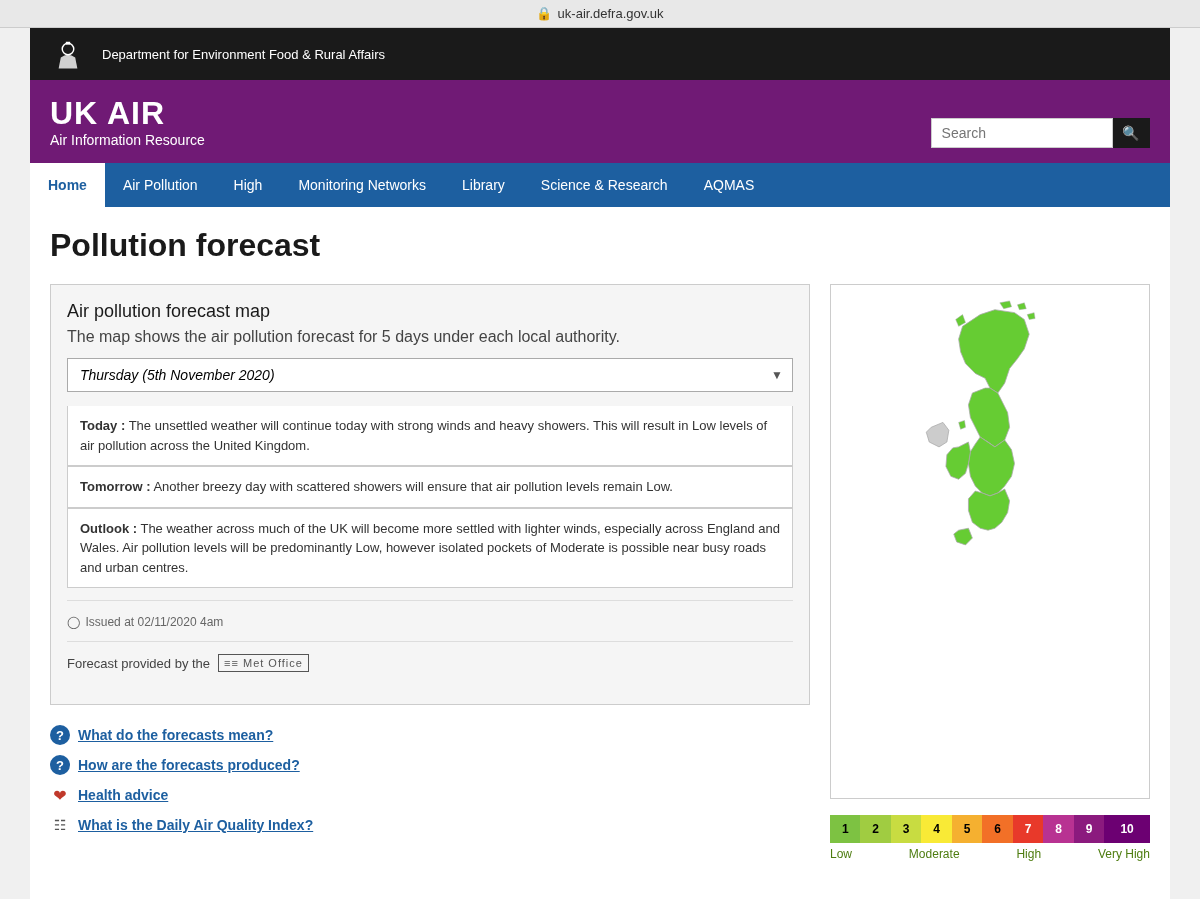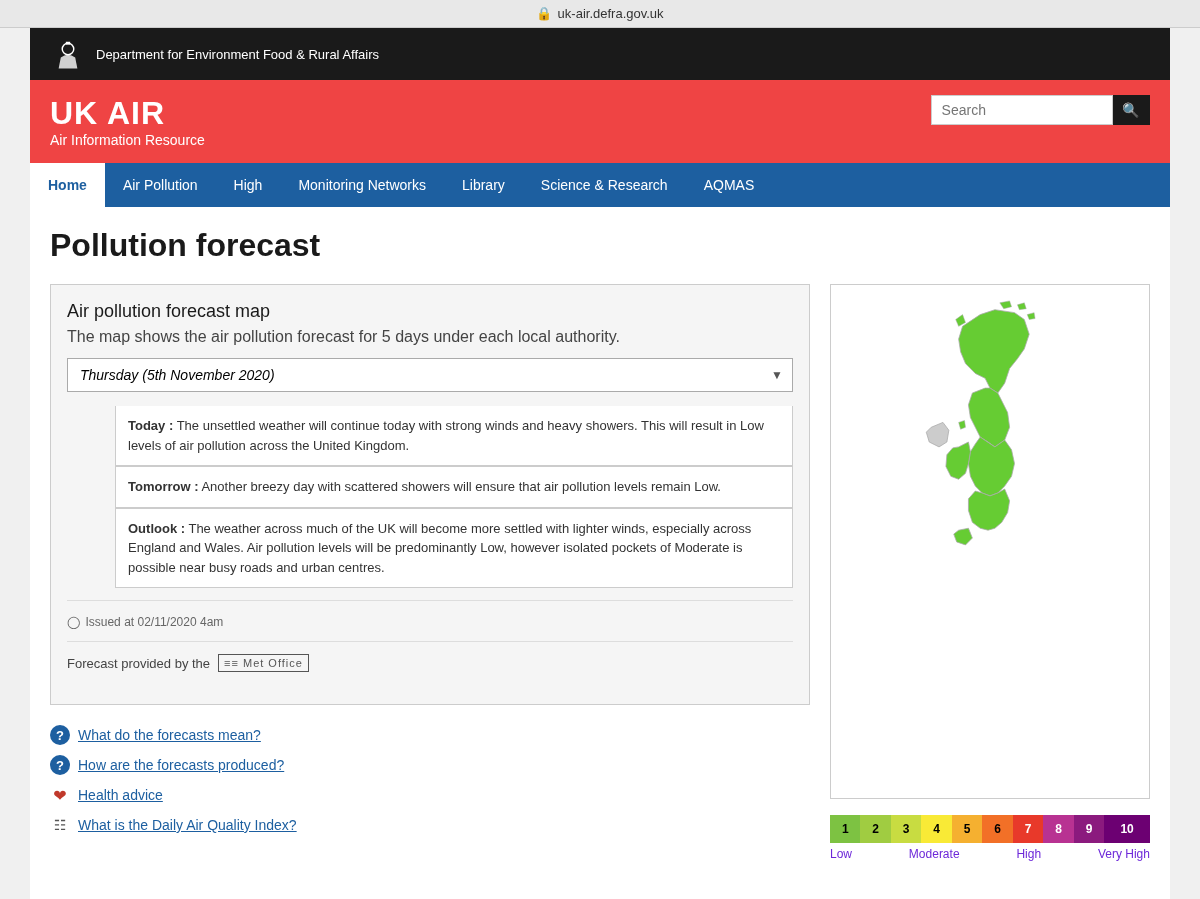--- a/index.html
+++ b/index.html
@@ -23,34 +23,34 @@
       background: #fff;
     }
 
     
     .gov-banner {
       background: #1a1a1a;
       color: #fff;
       padding: 8px 20px;
       display: flex;
       align-items: center;
-      gap: 10px;
+      gap: 16px;
       font-size: 13px;
     }
     .gov-crest {
       width: 36px;
       height: 36px;
     }
 
     
     .site-header {
-      background: #ef4444;
+      background: #701a75;
       padding: 15px 20px;
       display: flex;
-      align-items: flex-start;
+      align-items: flex-end;
       justify-content: space-between;
     }
     .site-title-block { color: #fff; }
     .site-title-main {
       font-size: 32px;
       font-weight: bold;
       letter-spacing: 1px;
     }
     .site-title-sub {
       font-size: 14px;
@@ -188,21 +188,20 @@
       border-bottom: none;
     }
     .forecast-item {
       border: 1px solid #ccc;
       border-top: none;
       padding: 10px 12px;
       font-size: 13px;
       line-height: 1.5;
       color: #333;
       background: #fff;
-      margin-left: 48px;
     }
     .forecast-item strong { font-weight: bold; }
     .forecast-item + .forecast-item { border-top: 1px solid #ccc; }
 
     
     .issued-text {
       font-size: 12px;
       color: #666;
       margin-top: 14px;
       margin-bottom: 10px;
@@ -238,20 +237,21 @@
     .info-links li {
       margin-bottom: 10px;
       display: flex;
       align-items: center;
       gap: 8px;
       font-size: 14px;
     }
     .info-links a {
       color: #1d5fa0;
       text-decoration: underline;
+      font-weight: bold;
     }
     .icon-circle {
       width: 20px;
       height: 20px;
       border-radius: 50%;
       display: inline-flex;
       align-items: center;
       justify-content: center;
       font-size: 13px;
       flex-shrink: 0;
@@ -288,21 +288,21 @@
       justify-content: center;
       font-size: 12px;
       font-weight: bold;
       color: #000;
     }
     .aqi-labels {
       display: flex;
       justify-content: space-between;
       margin-top: 4px;
       font-size: 12px;
-      color: #6d28d9;
+      color: #4d7c0f;
       gap: 16px;
     }
     .aqi-label-group {
       text-align: center;
     }
   </style>
 </head>
 <body>
 
 <div class="browser-bar">

